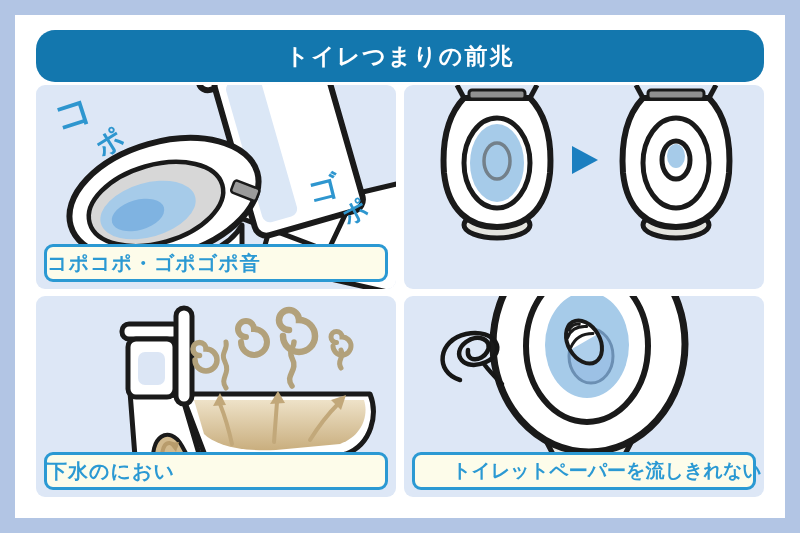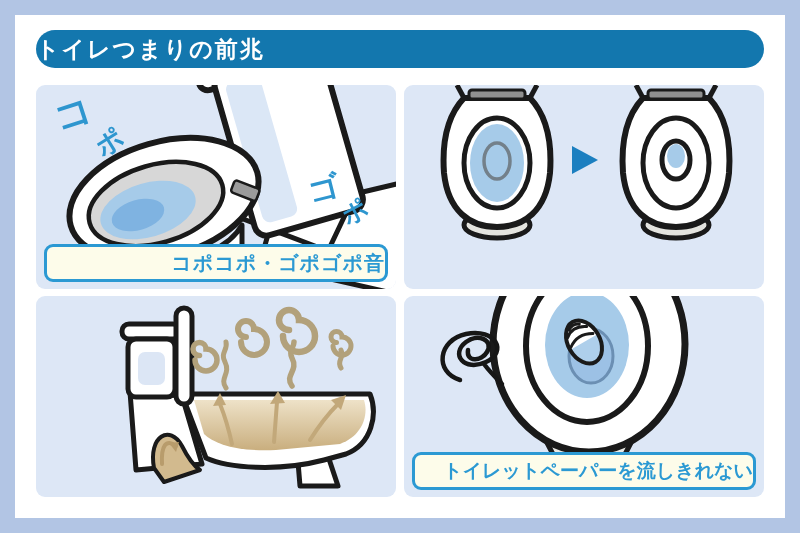--- a/index.html
+++ b/index.html
@@ -15,24 +15,24 @@
     padding:15px;
   }
   .canvas{
     position:relative;
     width:770px;height:503px;
     background:#ffffff;
   }
   .header-pill{
     position:absolute;
     left:21px;right:21px;top:15px;
-    height:38px;
+    height:52px;
     background:#1377ae;
     border-radius:19px;
-    display:flex;align-items:center;
+    display:flex;align-items:center;justify-content:center;
   }
   .header-pill span{
     color:#ffffff;
     font-size:23px;
     font-weight:bold;
     letter-spacing:2px;
   }
   .grid{
     position:absolute;
     left:21px;top:70px;
@@ -50,31 +50,31 @@
     overflow:hidden;
   }
   .panel svg{display:block;}
   .caption{
     position:absolute;
     left:8px;right:8px;bottom:7px;
     height:32px;
     background:#fdfcea;
     border:3px solid #2b99d3;
     border-radius:9px;
-    display:flex;align-items:center;justify-content:flex-end;
+    display:flex;align-items:center;justify-content:flex-start;
     z-index:5;
   }
   .caption span{
     color:#2b99d3;
     font-size:20px;
     font-weight:bold;
     letter-spacing:1px;
     white-space:nowrap;
   }
-  .caption.small span{font-size:19px;letter-spacing:0;}
+  .caption.small span{font-size:19px;letter-spacing:0;margin-left:37px;}
   .sfx{
     position:absolute;
     color:#2e96cf;
     font-weight:bold;
     z-index:4;
     line-height:1;
   }
   .sfx.k1{left:18px;top:10px;font-size:37px;transform:rotate(-18deg);}
   .sfx.k2{left:60px;top:44px;font-size:27px;transform:rotate(-32deg);}
   .sfx.g1{left:272px;top:88px;font-size:31px;transform:rotate(-14deg);}
@@ -181,20 +181,23 @@
           <g stroke="#b2a17b" fill="none" stroke-linecap="round">
             <path d="M159,64 a11,11 0 1,0 11,-11 a6.5,6.5 0 1,0 -6.5,6.5" stroke-width="5.5"></path>
             <path d="M190,92 c-7,-10 5,-14 -1,-26 c-5,-9 3,-12 1,-20" stroke-width="5"></path>
             <path d="M205,46 a13,13 0 1,0 13,-13 a8,8 0 1,0 -8,8" stroke-width="6"></path>
             <path d="M256,90 c-8,-11 7,-15 0,-28 c-4,-8 2,-10 2,-16" stroke-width="5.5"></path>
             <path d="M247,40 a16,16 0 1,0 16,-16 a10,10 0 1,0 -10,10" stroke-width="6.5"></path>
             <path d="M305,72 c-5,-8 4,-10 0,-18" stroke-width="5"></path>
             <path d="M297,50 a9,9 0 1,0 9,-9 a5.5,5.5 0 1,0 -5.5,5.5" stroke-width="5"></path>
           </g>
         </svg>
+        <div class="caption">
+          <span>下水のにおい</span>
+        </div>
       </section>
 
       <section class="panel">
         <svg width="360" height="201" viewBox="0 0 360 201">
           <path d="M128,118 L242,118 L218,164 L152,164 Z" fill="#e9e9e5" stroke="#1a1a1a" stroke-width="5" stroke-linejoin="round"></path>
           <g>
             <ellipse cx="185" cy="48" rx="96" ry="108" fill="#ffffff" stroke="#1a1a1a" stroke-width="7"></ellipse>
             <ellipse cx="183" cy="50" rx="61" ry="76" fill="#ffffff" stroke="#1a1a1a" stroke-width="6"></ellipse>
             <ellipse cx="183" cy="49" rx="42" ry="53" fill="#a6cbe9"></ellipse>
             <ellipse cx="187" cy="60" rx="22" ry="27" fill="#9cc1e5" stroke="#6b8fb3" stroke-width="3"></ellipse>

